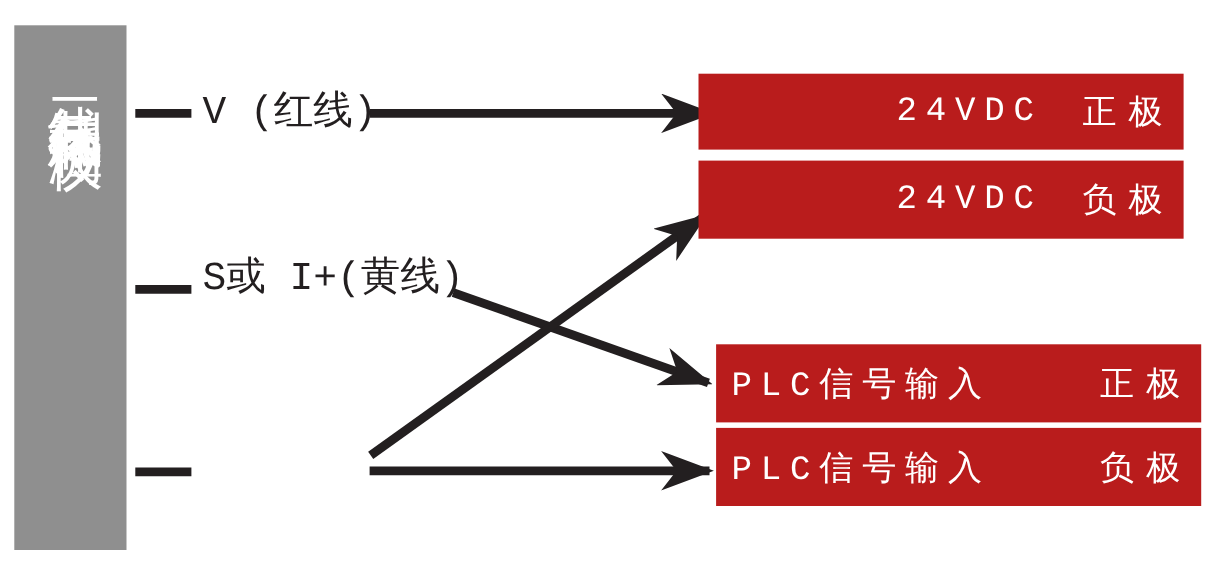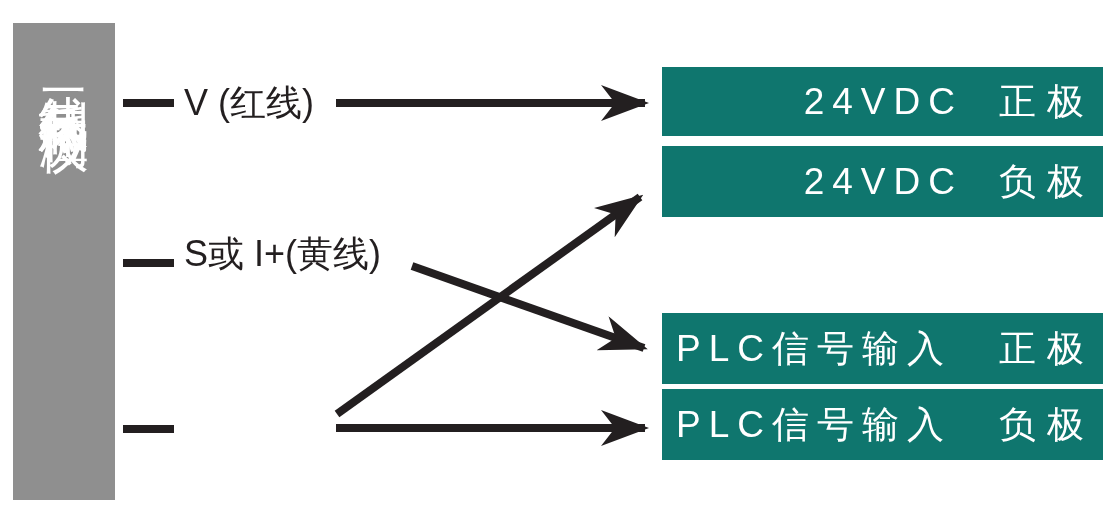--- a/index.html
+++ b/index.html
@@ -2,21 +2,21 @@
 <html><head>
 <meta charset="utf-8">
 <style>
   html, body { margin: 0; padding: 0; background: #ffffff; }
   .canvas {
     position: relative;
     width: 1118px;
     height: 525px;
     background: #ffffff;
     overflow: hidden;
-    font-family: Liberation Sans, sans-serif;
+    font-family: Liberation Mono, monospace;
   }
 
   
   .device-bar {
     position: absolute;
     left: 13px; top: 23px;
     width: 102px; height: 477px;
     background: #8f8f8f;
     display: flex;
     justify-content: center;
@@ -53,40 +53,41 @@
   }
   .wire-line {
     stroke: #231f20;
     stroke-width: 8;
     fill: none;
   }
 
   
   .out-box {
     position: absolute;
-    left: 662px;
+    left: 635px;
     width: 441px;
-    background: #0f766e;
+    background: #b91c1c;
     color: #ffffff;
     display: flex;
     align-items: center;
-    font-size: 37px;
+    font-size: 31px;
     box-sizing: border-box;
   }
   .out-box .box-main { letter-spacing: 8px; white-space: nowrap; }
   .out-box .box-pol  { letter-spacing: 11px; white-space: nowrap; }
   .out-box-right {                 
     justify-content: flex-end;
     gap: 36px;
     padding-right: 8px;
   }
   .out-box-split {                 
     justify-content: space-between;
     padding-left: 14px;
     padding-right: 8px;
+    margin-left: 16px;
   }
   .box-1 { top: 67px;  height: 69px; }
   .box-2 { top: 146px; height: 71px; }
   .box-3 { top: 313px; height: 71px; }
   .box-4 { top: 389px; height: 71px; }
 </style>
 </head>
 <body>
 
 <div class="canvas">

